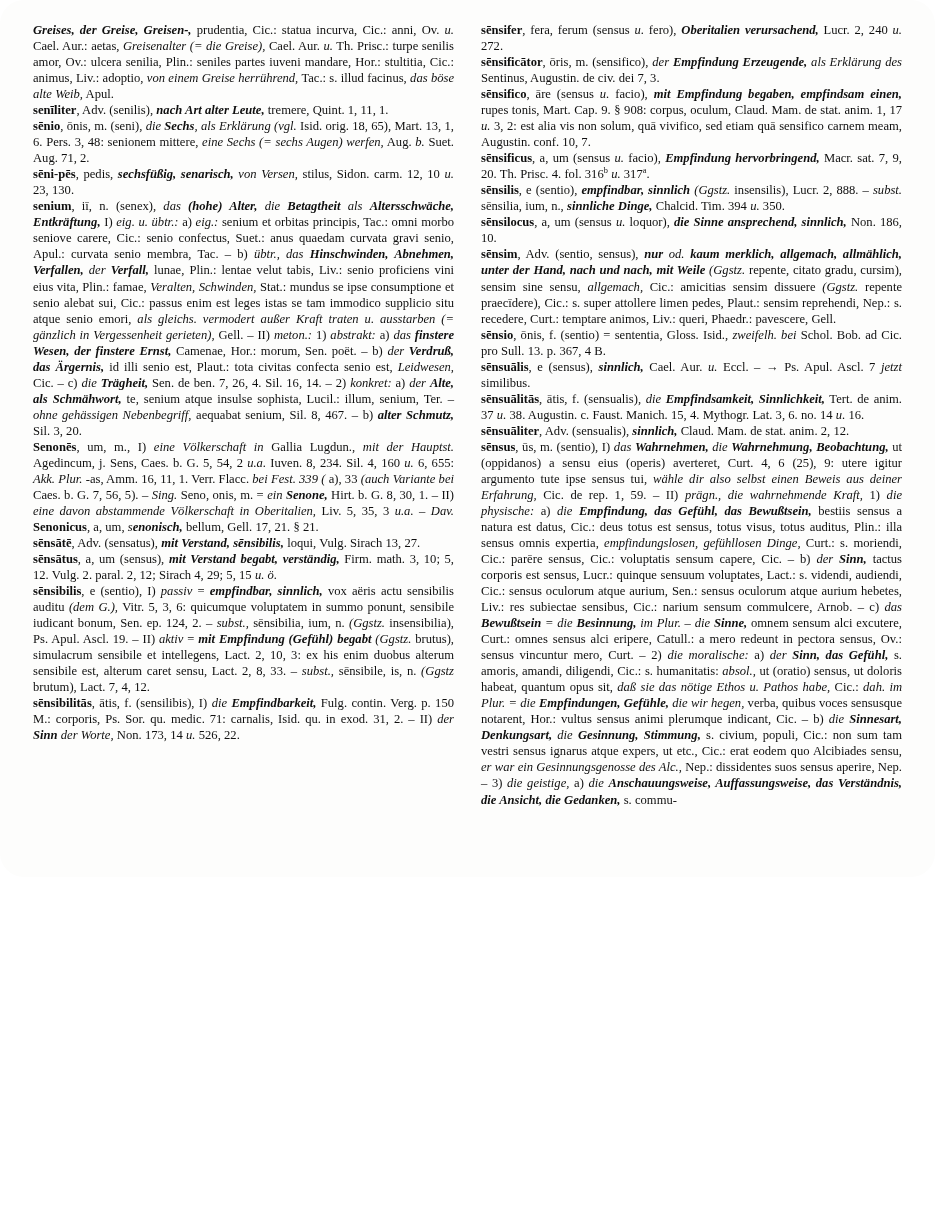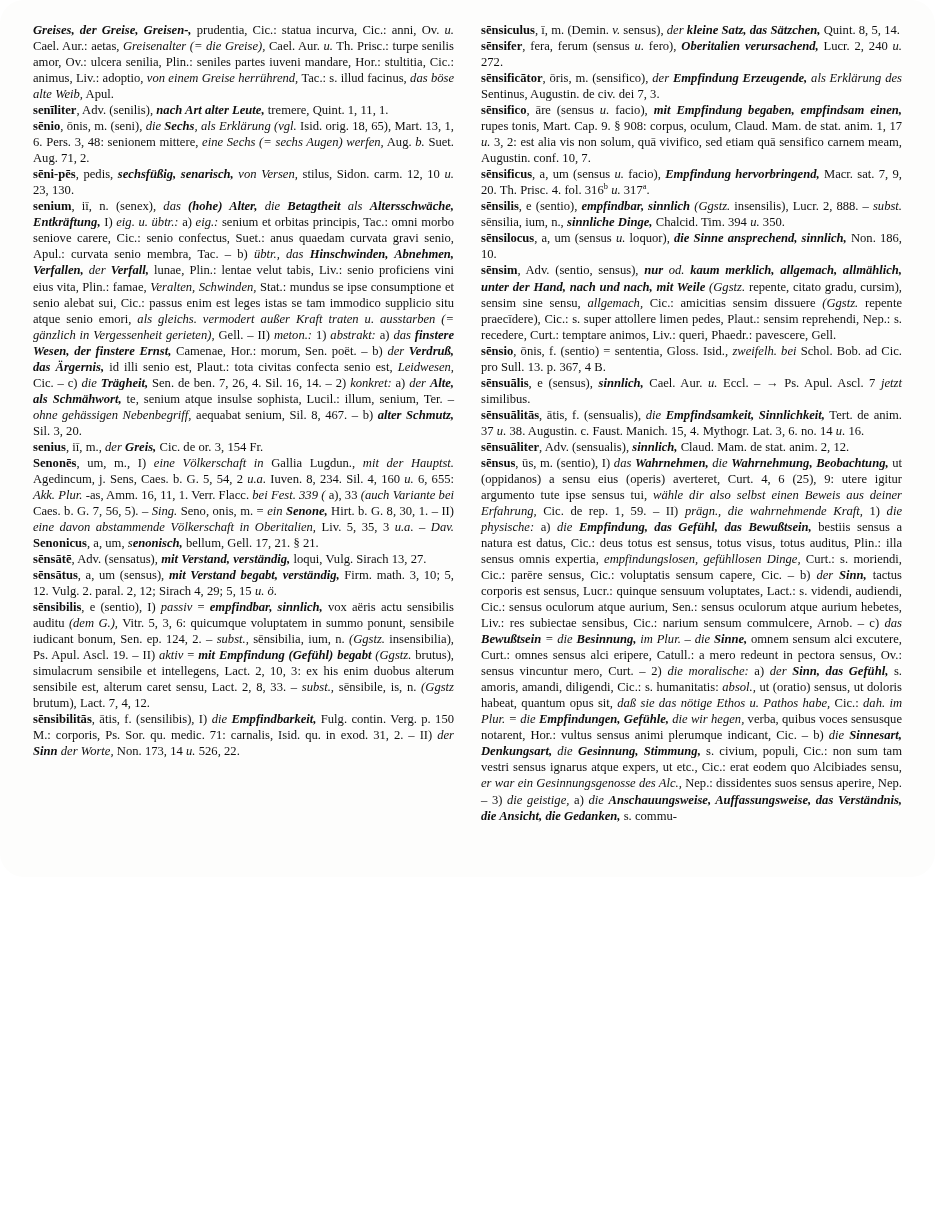--- a/index.html
+++ b/index.html
@@ -82,29 +82,27 @@
 <div id="page">
 
   <div id="columns">
 
     <div class="column" id="column-left">
         <p class="entry"><i class="g">Greises, der Greise, Greisen-,</i> prudentia, Cic.: statua incurva, Cic.: anni, Ov. <i class="it">u.</i> Cael. Aur.: aetas, <i class="it">Greisenalter (= die Greise),</i> Cael. Aur. <i class="it">u.</i> Th. Prisc.: turpe senilis amor, Ov.: ulcera senilia, Plin.: seniles partes iuveni mandare, Hor.: stultitia, Cic.: animus, Liv.: adoptio, <i class="it">von einem Greise herrührend,</i> Tac.: s. illud facinus, <i class="it">das böse alte Weib,</i> Apul.</p>
         <p class="entry"><b class="lem">senīliter</b>, Adv. (senilis), <i class="g">nach Art alter Leute,</i> tremere, Quint. 1, 11, 1.</p>
         <p class="entry"><b class="lem">sēnio</b>, ōnis, m. (seni), <i class="it">die </i><i class="g">Sechs</i><i class="it">, als Erklärung (vgl.</i> Isid. orig. 18, 65), Mart. 13, 1, 6. Pers. 3, 48: senionem mittere, <i class="it">eine Sechs (= sechs Augen) werfen,</i> Aug. <i class="it">b.</i> Suet. Aug. 71, 2.</p>
         <p class="entry"><b class="lem">sēni-pēs</b>, pedis, <i class="g">sechsfüßig, senarisch,</i> <i class="it">von Versen,</i> stilus, Sidon. carm. 12, 10 <i class="it">u.</i> 23, 130.</p>
         <p class="entry"><b class="lem">senium</b>, iī, n. (senex), <i class="it">das </i><i class="g">(hohe) Alter,</i><i class="it"> die </i><i class="g">Betagtheit</i><i class="it"> als </i><i class="g">Altersschwäche, Entkräftung,</i> I) <i class="it">eig. u. übtr.:</i> a) <i class="it">eig.:</i> senium et orbitas principis, Tac.: omni morbo seniove carere, Cic.: senio confectus, Suet.: anus quaedam curvata gravi senio, Apul.: curvata senio membra, Tac. – b) <i class="it">übtr., das </i><i class="g">Hinschwinden, Abnehmen, Verfallen,</i><i class="it"> der </i><i class="g">Verfall,</i> lunae, Plin.: lentae velut tabis, Liv.: senio proficiens vini eius vita, Plin.: famae, <i class="it">Veralten, Schwinden,</i> Stat.: mundus se ipse consumptione et senio alebat sui, Cic.: passus enim est leges istas se tam immodico supplicio situ atque senio emori, <i class="it">als gleichs. vermodert außer Kraft traten u. ausstarben (= gänzlich in Vergessenheit gerieten),</i> Gell. – II) <i class="it">meton.:</i> 1) <i class="it">abstrakt:</i> a) <i class="it">das </i><i class="g">finstere Wesen, der finstere Ernst,</i> Camenae, Hor.: morum, Sen. poët. – b) <i class="it">der </i><i class="g">Verdruß, das Ärgernis,</i> id illi senio est, Plaut.: tota civitas confecta senio est, <i class="it">Leidwesen,</i> Cic. – c) <i class="it">die </i><i class="g">Trägheit,</i> Sen. de ben. 7, 26, 4. Sil. 16, 14. – 2) <i class="it">konkret:</i> a) <i class="it">der </i><i class="g">Alte, als Schmähwort,</i> te, senium atque insulse sophista, Lucil.: illum, senium, Ter. – <i class="it">ohne gehässigen Nebenbegriff,</i> aequabat senium, Sil. 8, 467. – b) <i class="g">alter Schmutz,</i> Sil. 3, 20.</p>
-        <p class="entry"><b class="lem">senius</b>, iī, m., <i class="it">der </i><i class="g">Greis,</i> Cic. de or. 3, 154 Fr.</p>
         <p class="entry"><b class="lem">Senonēs</b>, um, m., I) <i class="it">eine Völkerschaft in</i> Gallia Lugdun., <i class="it">mit der Hauptst.</i> Agedincum, j. Sens, Caes. b. G. 5, 54, 2 <i class="it">u.a.</i> Iuven. 8, 234. Sil. 4, 160 <i class="it">u.</i> 6, 655: <i class="it">Akk. Plur.</i> -as, Amm. 16, 11, 1. Verr. Flacc. <i class="it">bei Fest. 339 (</i> a), 33 <i class="it">(auch Variante bei</i> Caes. b. G. 7, 56, 5). – <i class="it">Sing.</i> Seno, onis, m. = <i class="it">ein </i><i class="g">Senone,</i> Hirt. b. G. 8, 30, 1. – II) <i class="it">eine davon abstammende Völkerschaft in Oberitalien,</i> Liv. 5, 35, 3 <i class="it">u.a.</i> – <i class="it">Dav.</i> <b class="lem">Senonicus</b>, a, um, <i class="it">s</i><i class="g">enonisch,</i> bellum, Gell. 17, 21. § 21.</p>
-        <p class="entry"><b class="lem">sēnsātē</b>, Adv. (sensatus), <i class="g">mit Verstand, verständig,</i> loqui, Vulg. Sirach 13, 27.</p>
+        <p class="entry"><b class="lem">sēnsātē</b>, Adv. (sensatus), <i class="g">mit Verstand, sēnsibilis,</i> loqui, Vulg. Sirach 13, 27.</p>
         <p class="entry"><b class="lem">sēnsātus</b>, a, um (sensus), <i class="g">mit Verstand begabt, verständig,</i> Firm. math. 3, 10; 5, 12. Vulg. 2. paral. 2, 12; Sirach 4, 29; 5, 15 <i class="it">u. ö.</i></p>
         <p class="entry"><b class="lem">sēnsibilis</b>, e (sentio), I) <i class="it">passiv</i> = <i class="g">empfindbar, sinnlich,</i> vox aëris actu sensibilis auditu <i class="it">(dem G.),</i> Vitr. 5, 3, 6: quicumque voluptatem in summo ponunt, sensibile iudicant bonum, Sen. ep. 124, 2. – <i class="it">subst.,</i> sēnsibilia, ium, n. <i class="it">(Ggstz.</i> insensibilia), Ps. Apul. Ascl. 19. – II) <i class="it">aktiv</i> = <i class="g">mit Empfindung (Gefühl) begabt</i> <i class="it">(Ggstz.</i> brutus), simulacrum sensibile et intellegens, Lact. 2, 10, 3: ex his enim duobus alterum sensibile est, alterum caret sensu, Lact. 2, 8, 33. – <i class="it">subst.,</i> sēnsibile, is, n. <i class="it">(Ggstz</i> brutum), Lact. 7, 4, 12.</p>
         <p class="entry"><b class="lem">sēnsibilitās</b>, ātis, f. (sensilibis), I) <i class="it">die </i><i class="g">Empfindbarkeit,</i> Fulg. contin. Verg. p. 150 M.: corporis, Ps. Sor. qu. medic. 71: carnalis, Isid. qu. in exod. 31, 2. – II) <i class="it">der </i><i class="g">Sinn</i><i class="it"> der Worte,</i> Non. 173, 14 <i class="it">u.</i> 526, 22.</p>
       </div>
     <div class="column" id="column-right">
-        <p class="entry"><b class="lem">sēnsiculus</b>, ī, m. (Demin. <i class="it">v.</i> sensus), <i class="it">der </i><i class="g">kleine Satz, das Sätzchen,</i> Quint. 8, 5, 14.</p>
         <p class="entry"><b class="lem">sēnsifer</b>, fera, ferum (sensus <i class="it">u.</i> fero), <i class="g">Oberitalien verursachend,</i> Lucr. 2, 240 <i class="it">u.</i> 272.</p>
         <p class="entry"><b class="lem">sēnsificātor</b>, ōris, m. (sensifico), <i class="it">der </i><i class="g">Empfindung Erzeugende,</i><i class="it"> als Erklärung des</i> Sentinus, Augustin. de civ. dei 7, 3.</p>
         <p class="entry"><b class="lem">sēnsifico</b>, āre (sensus <i class="it">u.</i> facio), <i class="g">mit Empfindung begaben, empfindsam einen,</i> rupes tonis, Mart. Cap. 9. § 908: corpus, oculum, Claud. Mam. de stat. anim. 1, 17 <i class="it">u.</i> 3, 2: est alia vis non solum, quā vivifico, sed etiam quā sensifico carnem meam, Augustin. conf. 10, 7.</p>
         <p class="entry"><b class="lem">sēnsificus</b>, a, um (sensus <i class="it">u.</i> facio), <i class="g">Empfindung hervorbringend,</i> Macr. sat. 7, 9, 20. Th. Prisc. 4. fol. 316<sup>b</sup> <i class="it">u.</i> 317<sup>a</sup>.</p>
         <p class="entry"><b class="lem">sēnsilis</b>, e (sentio), <i class="g">empfindbar, sinnlich</i> <i class="it">(Ggstz.</i> insensilis), Lucr. 2, 888. – <i class="it">subst.</i> sēnsilia, ium, n., <i class="g">sinnliche Dinge,</i> Chalcid. Tim. 394 <i class="it">u.</i> 350.</p>
         <p class="entry"><b class="lem">sēnsilocus</b>, a, um (sensus <i class="it">u.</i> loquor), <i class="g">die Sinne ansprechend, sinnlich,</i> Non. 186, 10.</p>
         <p class="entry"><b class="lem">sēnsim</b>, Adv. (sentio, sensus), <i class="g">nur </i><i class="it">od.</i><i class="g"> kaum merklich, allgemach, allmählich, unter der Hand, nach und nach, mit Weile</i> <i class="it">(Ggstz.</i> repente, citato gradu, cursim), sensim sine sensu, <i class="it">allgemach,</i> Cic.: amicitias sensim dissuere <i class="it">(Ggstz.</i> repente praecīdere), Cic.: s. super attollere limen pedes, Plaut.: sensim reprehendi, Nep.: s. recedere, Curt.: temptare animos, Liv.: queri, Phaedr.: pavescere, Gell.</p>
         <p class="entry"><b class="lem">sēnsio</b>, ōnis, f. (sentio) = sententia, Gloss. Isid., <i class="it">zweifelh. bei</i> Schol. Bob. ad Cic. pro Sull. 13. p. 367, 4 B.</p>
         <p class="entry"><b class="lem">sēnsuālis</b>, e (sensus), <i class="g">sinnlich,</i> Cael. Aur. <i class="it">u.</i> Eccl. – → Ps. Apul. Ascl. 7 <i class="it">jetzt</i> similibus.</p>
         <p class="entry"><b class="lem">sēnsuālitās</b>, ātis, f. (sensualis), <i class="it">die </i><i class="g">Empfindsamkeit, Sinnlichkeit,</i> Tert. de anim. 37 <i class="it">u.</i> 38. Augustin. c. Faust. Manich. 15, 4. Mythogr. Lat. 3, 6. no. 14 <i class="it">u.</i> 16.</p>

